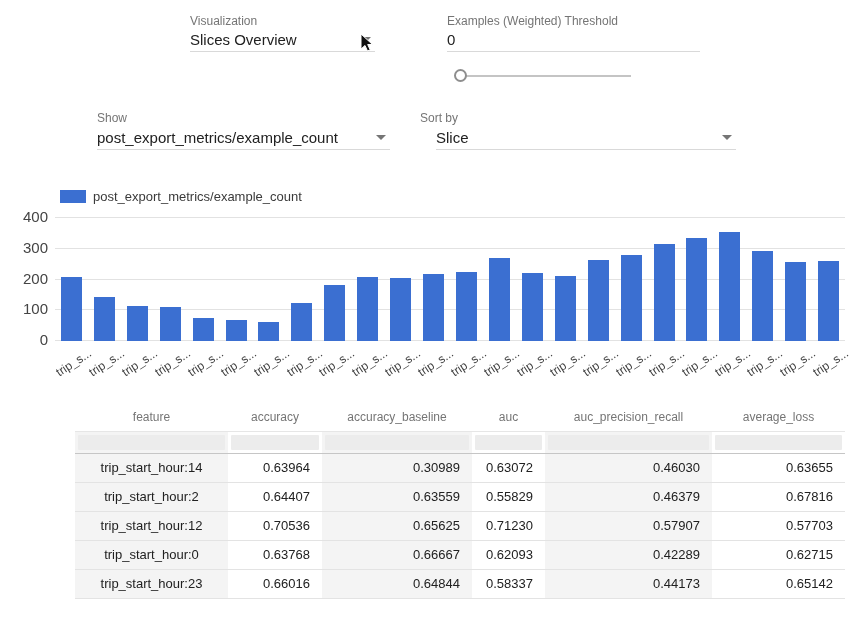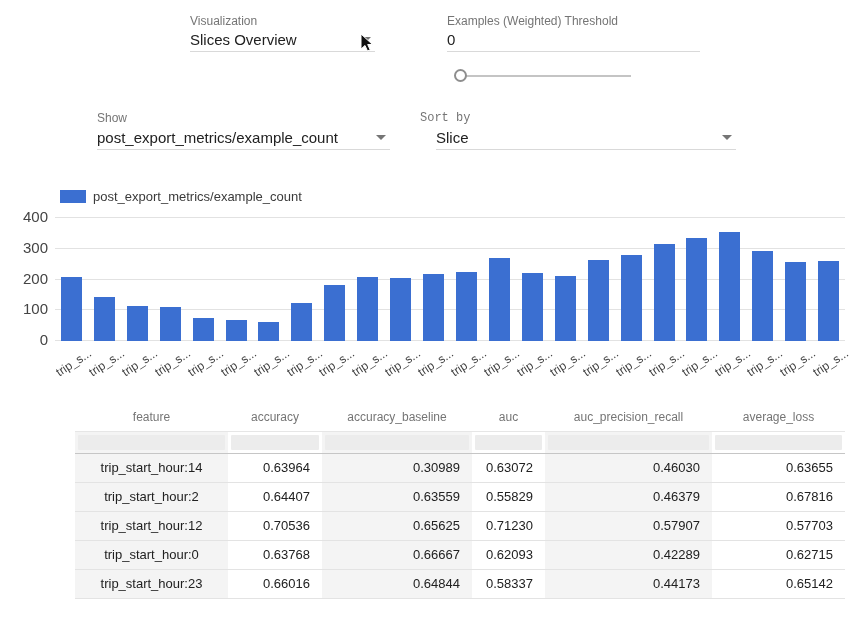--- a/index.html
+++ b/index.html
@@ -93,21 +93,21 @@
 <div class="slider">
   <div class="slider-thumb"></div>
 </div>
 
 <div class="field-label" style="left:97px; top:111px;">Show</div>
 <div class="select-field" style="left:97px; top:126px; width:293px;">
   <span>post_export_metrics/example_count</span>
   <span class="caret"></span>
 </div>
 
-<div class="field-label" style="left:420px; top:111px;font-family:Liberation Mono, monospace;">Sort by</div>
+<div class="field-label" style="left:420px; top:111px;">Sort by</div>
 <div class="select-field" style="left:420px; top:126px; width:300px;margin-left:16px;">
   <span>Slice</span>
   <span class="caret"></span>
 </div>
 
 <div class="legend">
   <div class="legend-swatch"></div>
   <div class="legend-label">post_export_metrics/example_count</div>
 </div>
 

